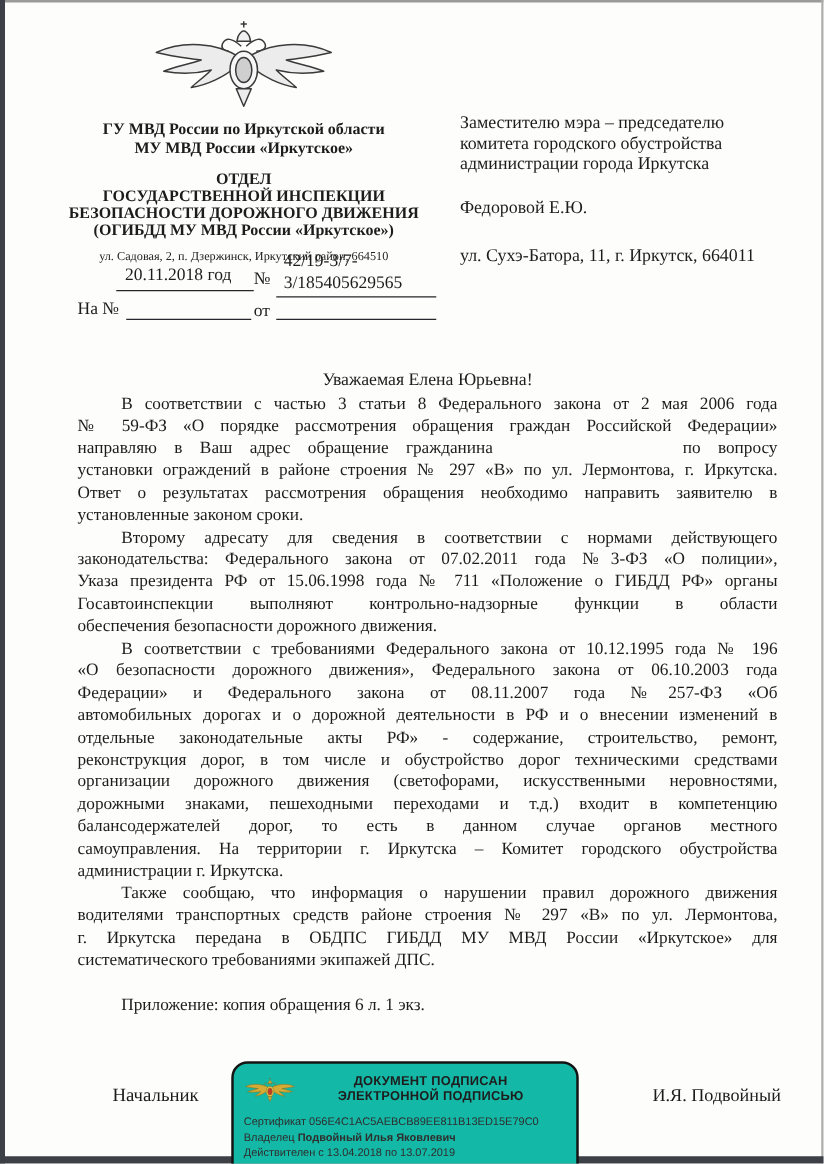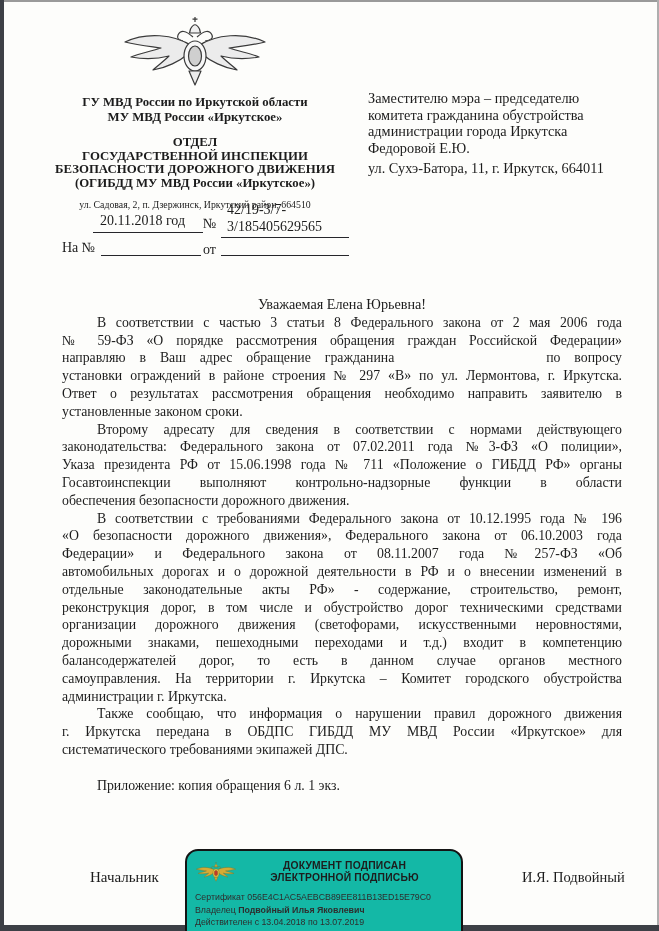--- a/index.html
+++ b/index.html
@@ -32,22 +32,22 @@
   .ref-no        { left:148px; top:21px; }
   .ref-num       { left:172px; top:6px;  line-height:17px; white-space:pre-line !important; text-align:left; }
   .ref-num-u     { left:166px; top:42px; width:128px; }
   .ref-nano      { left:7px;   top:45px; }
   .ref-nano-u    { left:46px;  top:60px; width:100px; }
   .ref-ot        { left:148px; top:47px; }
   .ref-ot-u      { left:166px; top:60px; width:128px; }
 
   
   .recipient { position:absolute; left:368px; top:90px; width:264px; font-size:14.3px; line-height:16.6px; }
-  .r-name { }
-  .r-addr { margin-top:4px; white-space:nowrap; }
+  .r-name { margin-top:18px; }
+  .r-addr { margin-top:23px; white-space:nowrap; }
 
   
   .body { position:absolute; left:62px; top:296px; width:560px; font-size:13.8px; line-height:17.8px; }
   .salutation { text-align:center; font-size:14.2px; }
   .para .line { text-align:justify; text-align-last:justify; }
   .para .line:last-child { text-align-last:auto; }
   .para .line:first-child { text-indent:35px; }
   .attachment { margin-top:18px; text-indent:35px; }
 
   
@@ -108,21 +108,21 @@
 3/185405629565</span>
     <div class="u ref-num-u"></div>
     <span class="ref-nano">На №</span>
     <div class="u ref-nano-u"></div>
     <span class="ref-ot">от</span>
     <div class="u ref-ot-u"></div>
   </div>
 
   <div class="recipient">
     <div>Заместителю мэра – председателю</div>
-    <div>комитета гражданина обустройства</div>
+    <div>комитета городского обустройства</div>
     <div>администрации города Иркутска</div>
     <div class="r-name">Федоровой Е.Ю.</div>
     <div class="r-addr">ул. Сухэ-Батора, 11, г. Иркутск, 664011</div>
   </div>
 
   <div class="body">
     <div class="salutation">Уважаемая Елена Юрьевна!</div>
     <div class="para">
         <div class="line">В соответствии с частью 3 статьи 8 Федерального закона от 2 мая 2006 года</div>
         <div class="line">№ 59-ФЗ «О порядке рассмотрения обращения граждан Российской Федерации»</div>
@@ -146,20 +146,21 @@
         <div class="line">отдельные законодательные акты РФ» - содержание, строительство, ремонт,</div>
         <div class="line">реконструкция дорог, в том числе и обустройство дорог техническими средствами</div>
         <div class="line">организации дорожного движения (светофорами, искусственными неровностями,</div>
         <div class="line">дорожными знаками, пешеходными переходами и т.д.) входит в компетенцию</div>
         <div class="line">балансодержателей дорог, то есть в данном случае органов местного</div>
         <div class="line">самоуправления. На территории г. Иркутска – Комитет городского обустройства</div>
         <div class="line">администрации г. Иркутска.</div>
       </div>
     <div class="para">
         <div class="line">Также сообщаю, что информация о нарушении правил дорожного движения</div>
+        <div class="line">водителями транспортных средств районе строения № 297 «В» по ул. Лермонтова,</div>
         <div class="line">г. Иркутска передана в ОБДПС ГИБДД МУ МВД России «Иркутское» для</div>
         <div class="line">систематического требованиями экипажей ДПС.</div>
       </div>
     <div class="attachment">Приложение: копия обращения 6 л. 1 экз.</div>
   </div>
 
   <div class="sig-pos">Начальник</div>
   <div class="sig-name">И.Я. Подвойный</div>
 
   <div class="stamp">

